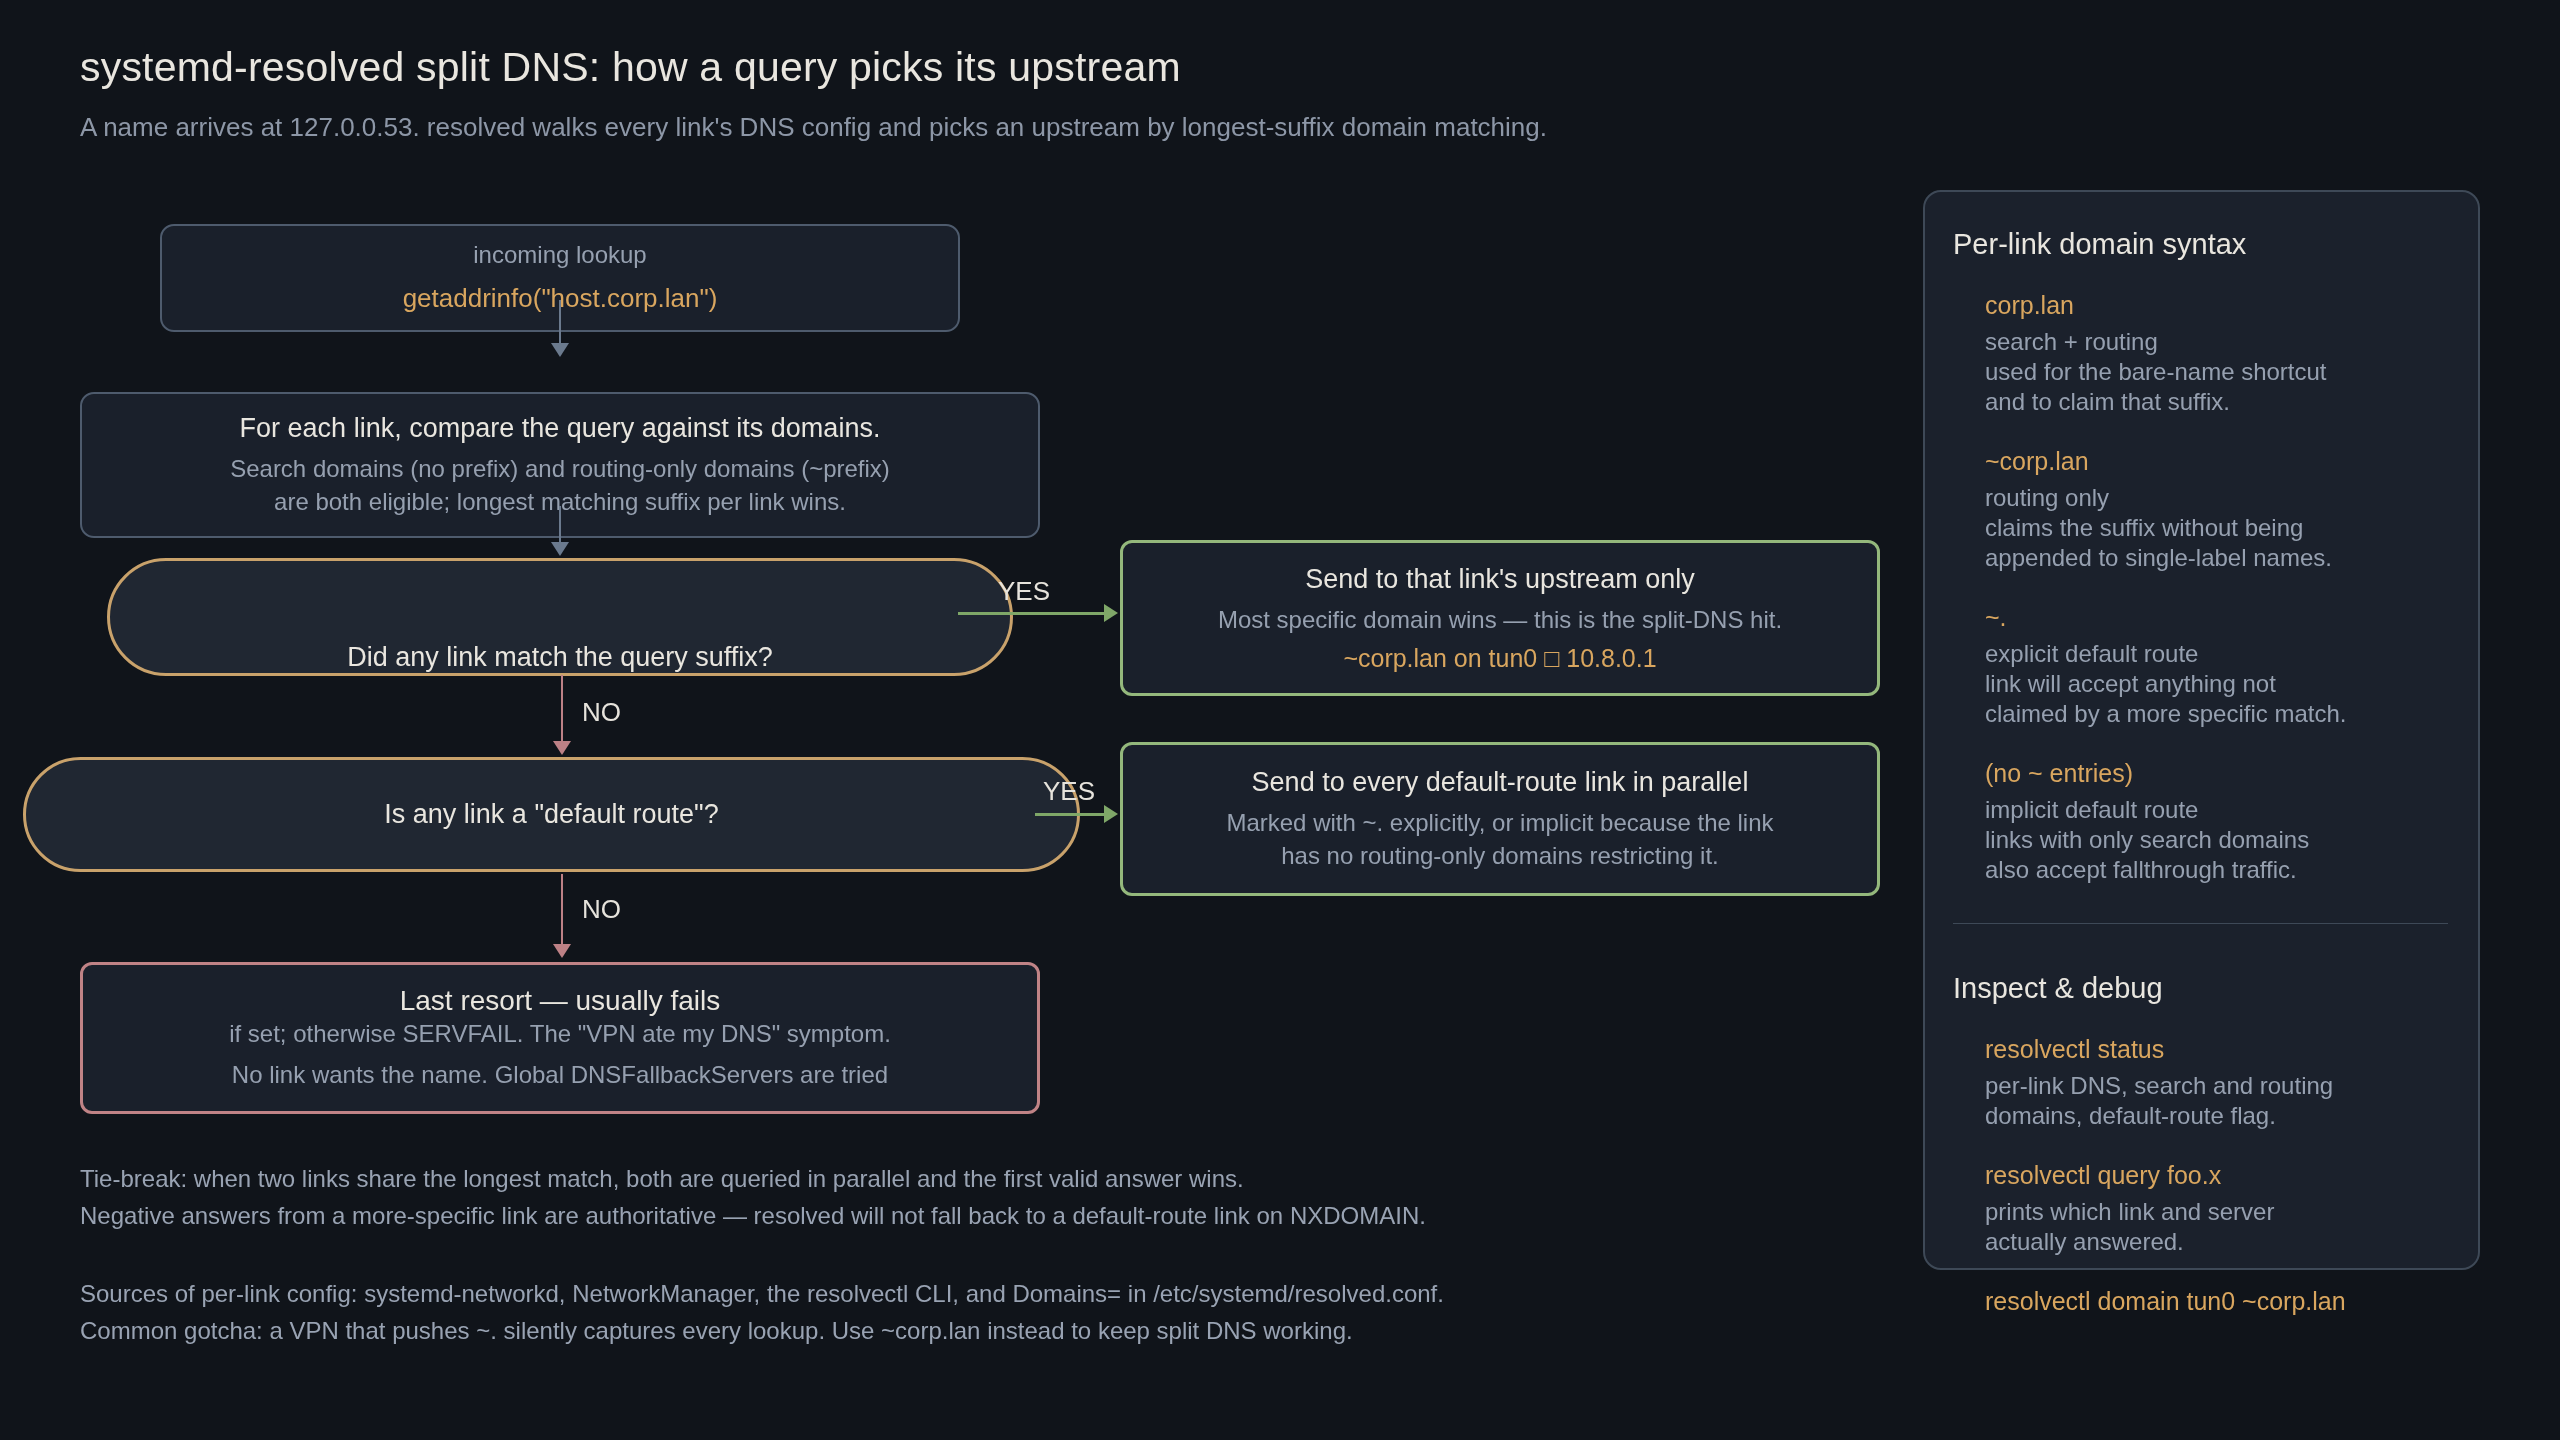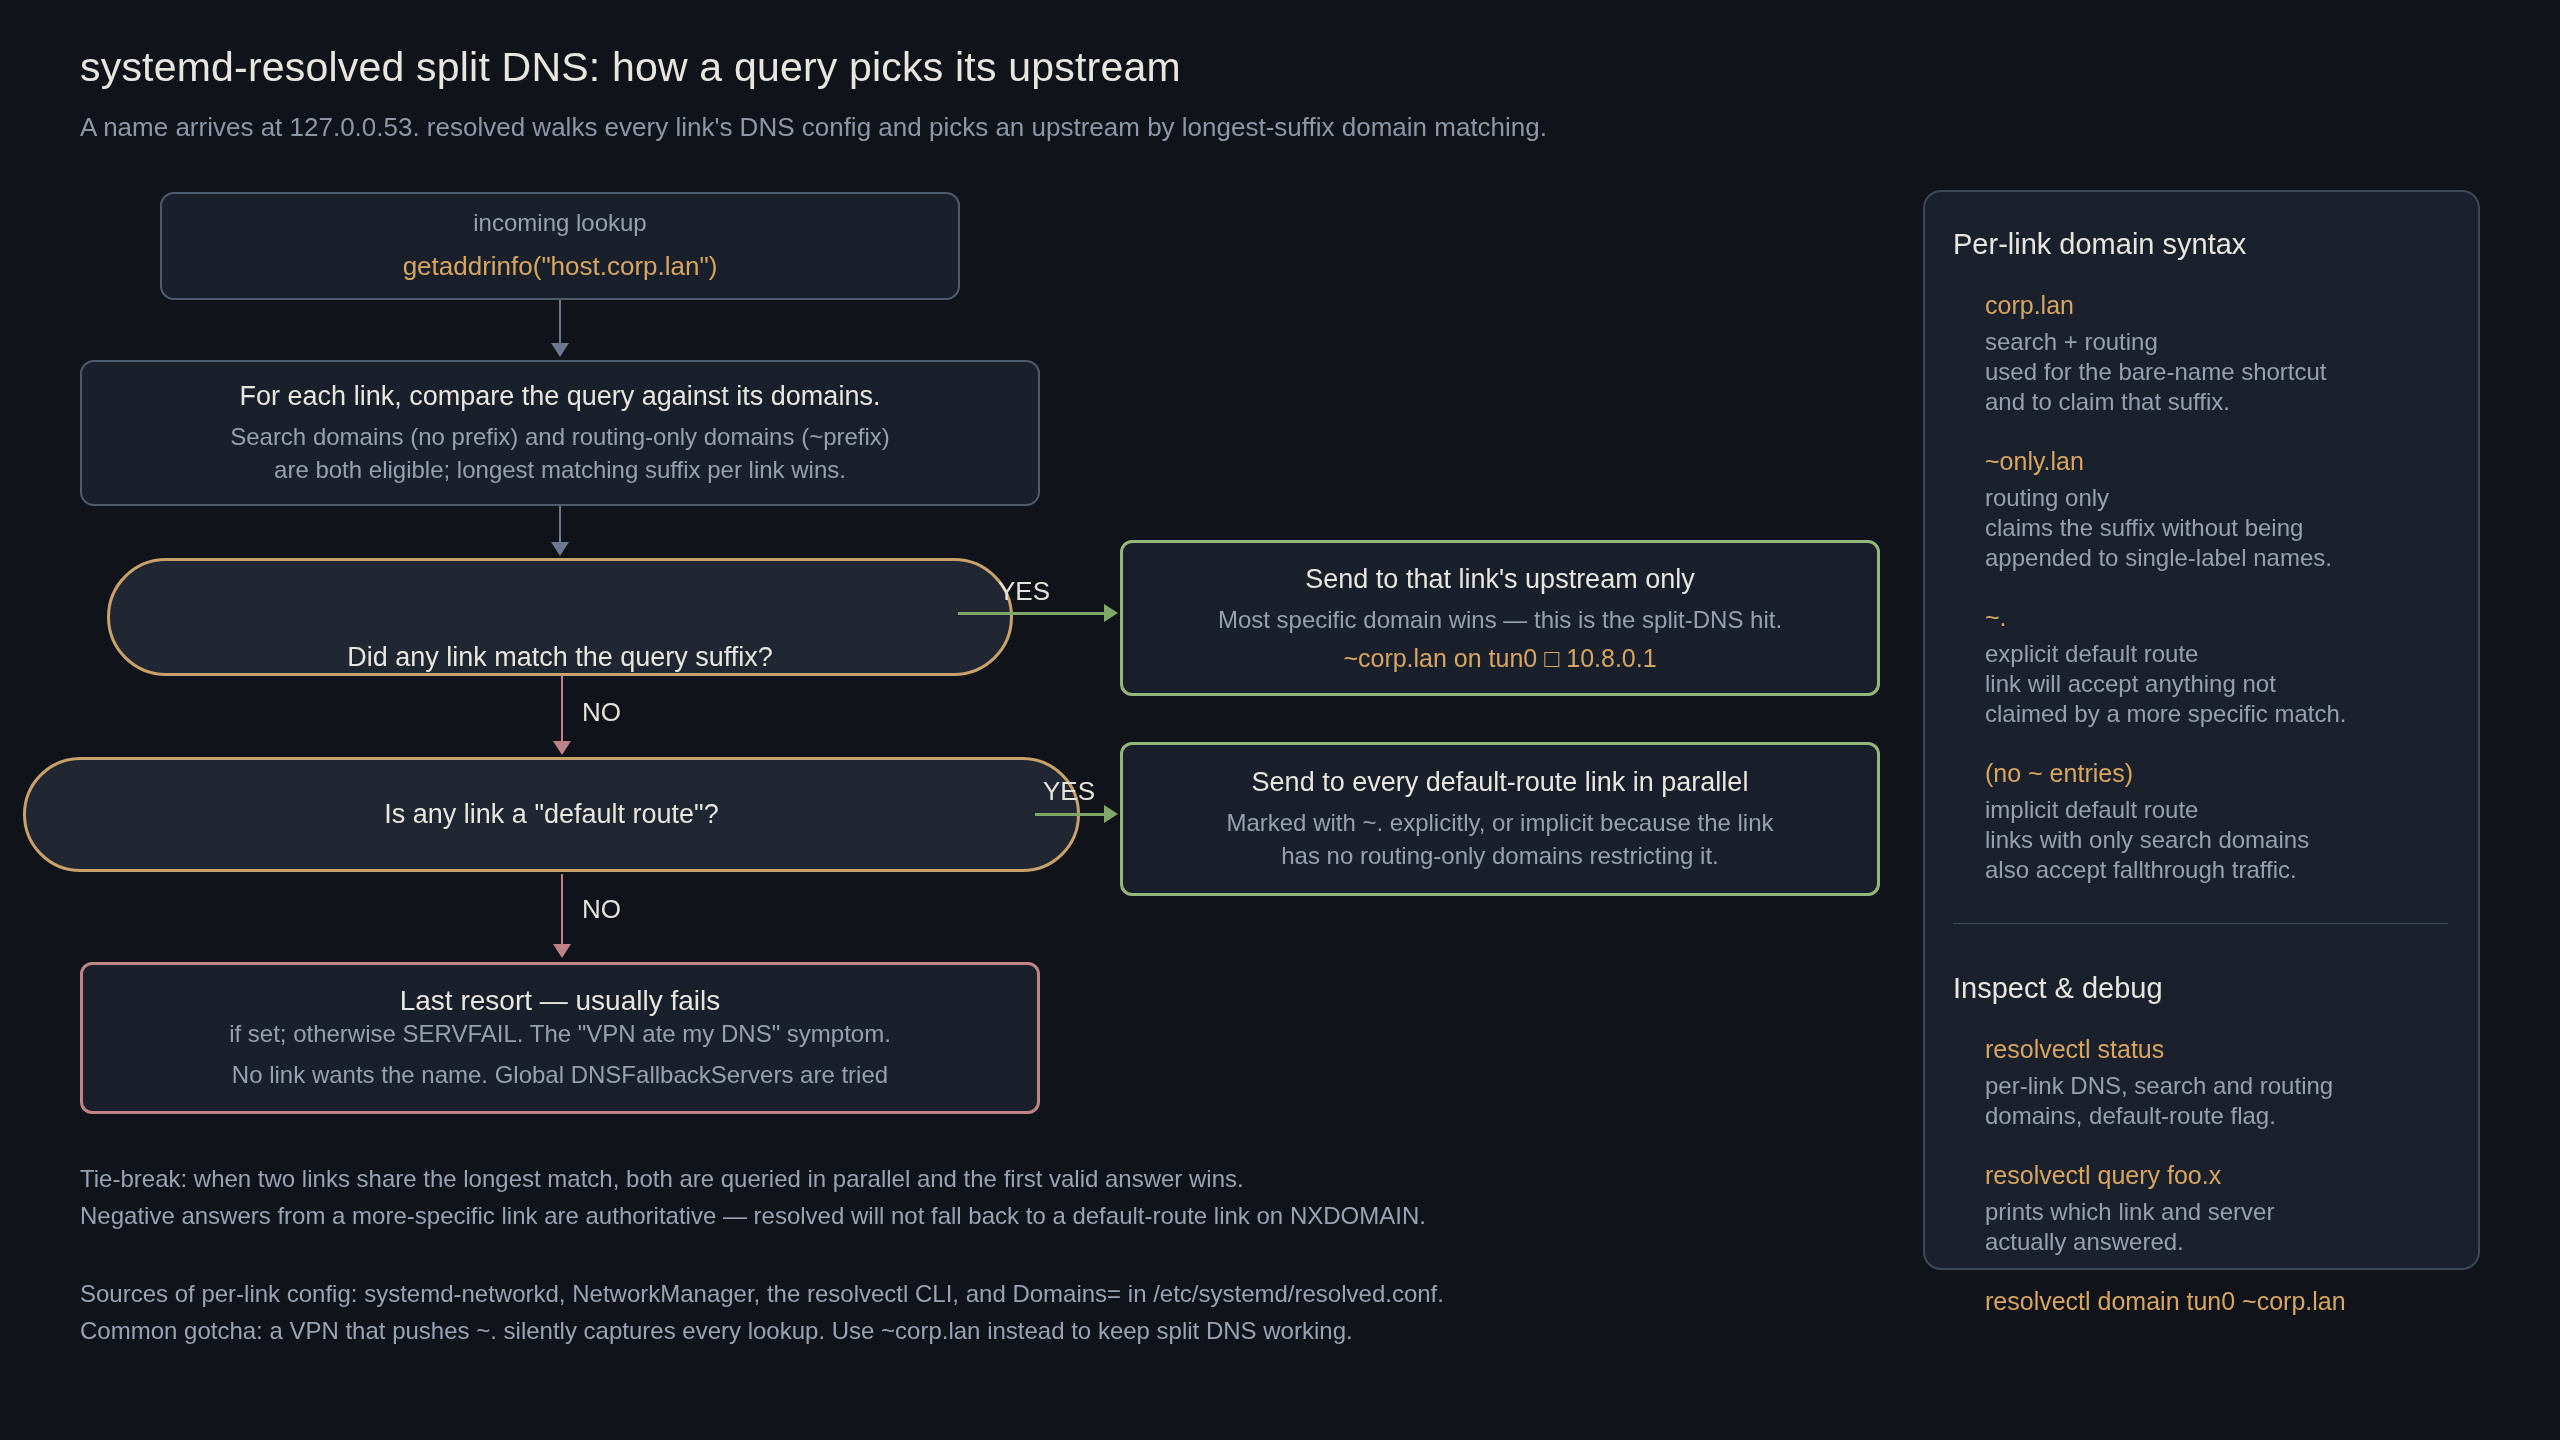--- a/index.html
+++ b/index.html
@@ -18,21 +18,21 @@
     position:absolute;left:80px;top:112px;
     font-size:26px;color:#8d97a7;
   }
   
   .node{
     position:absolute;box-sizing:border-box;
     background:#1a202b;
     display:flex;flex-direction:column;align-items:center;justify-content:center;
     text-align:center;border-radius:14px;
   }
-  .node.slate{border:2px solid #4e5b6d;}
+  .node.slate{border:2px solid #4e5b6d;margin-top:32px;}
   .node.green{border:3px solid #94b87c;border-radius:12px;background:#1a202b;}
   .node.pink{border:3px solid #c08386;border-radius:12px;}
   .pill{
     position:absolute;box-sizing:border-box;background:#202732;
     border:3px solid #c9a26b;border-radius:70px;
     display:flex;align-items:center;justify-content:center;text-align:center;
   }
   .t-white{color:#e9e6df;font-size:27px;}
   .t-gray{color:#96a0b0;font-size:24px;line-height:33px;}
   .t-orange{color:#d9a65f;font-size:26px;}
@@ -158,21 +158,21 @@
     <div class="entry">
       <div class="term">corp.lan</div>
       <div class="desc">
         <div>search + routing</div>
         <div>used for the bare-name shortcut</div>
         <div>and to claim that suffix.</div>
       </div>
     </div>
 
     <div class="entry">
-      <div class="term">~only.lan</div>
+      <div class="term">~corp.lan</div>
       <div class="desc">
         <div>routing only</div>
         <div>claims the suffix without being</div>
         <div>appended to single-label names.</div>
       </div>
     </div>
 
     <div class="entry">
       <div class="term">~.</div>
       <div class="desc">

